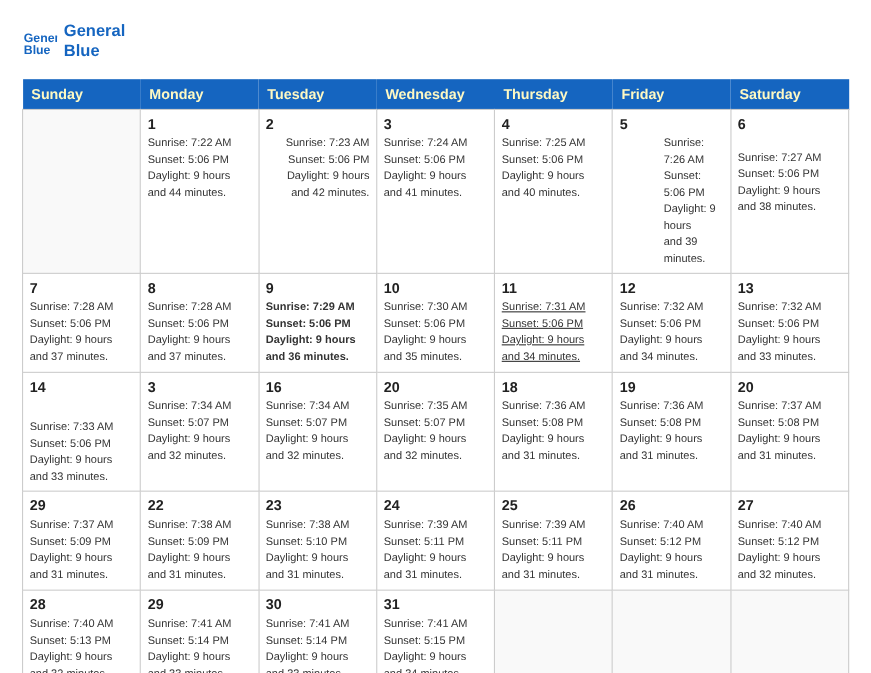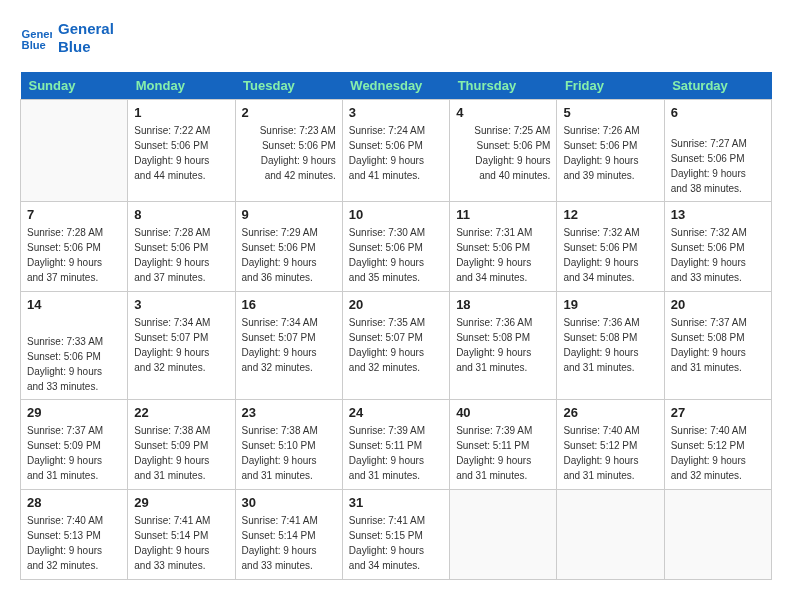--- a/index.html
+++ b/index.html
@@ -37,21 +37,21 @@
       font-size: 16px;
       color: #555;
     }
     table {
       width: 100%;
       border-collapse: collapse;
       table-layout: fixed;
     }
     th {
       background-color: #1565c0;
-      color: #86efac;
+      color: #fef9c3;
       font-size: 13px;
       padding: 6px 8px;
       text-align: left;
       font-weight: bold;
     }
     td {
       border: 1px solid #ccc;
       vertical-align: top;
       padding: 5px 6px;
       font-size: 10.5px;
@@ -128,28 +128,28 @@
         </td>
         <td>
           <div class="day-number">3</div>
           <div class="day-info" style="white-space: pre-line;">Sunrise: 7:24 AM
 Sunset: 5:06 PM
 Daylight: 9 hours
 and 41 minutes.</div>
         </td>
         <td>
           <div class="day-number">4</div>
-          <div class="day-info" style="white-space: pre-line; text-align: right;">Sunrise: 7:25 AM
+          <div class="day-info" style="white-space: pre-line;">Sunrise: 7:25 AM
 Sunset: 5:06 PM
 Daylight: 9 hours
 and 40 minutes.</div>
         </td>
         <td>
           <div class="day-number">5</div>
-          <div class="day-info" style="white-space: pre-line;">Sunrise: 7:26 AM
+          <div class="day-info" style="white-space: pre-line; margin-left: 40px;">Sunrise: 7:26 AM
 Sunset: 5:06 PM
 Daylight: 9 hours
 and 39 minutes.</div>
         </td>
         <td>
           <div class="day-number">6</div>
           <div class="day-info" style="white-space: pre-line; margin-top: 16px;">Sunrise: 7:27 AM
 Sunset: 5:06 PM
 Daylight: 9 hours
 and 38 minutes.</div>
@@ -165,35 +165,35 @@
         </td>
         <td>
           <div class="day-number">8</div>
           <div class="day-info" style="white-space: pre-line;">Sunrise: 7:28 AM
 Sunset: 5:06 PM
 Daylight: 9 hours
 and 37 minutes.</div>
         </td>
         <td>
           <div class="day-number">9</div>
-          <div class="day-info" style="white-space: pre-line;">Sunrise: 7:29 AM
+          <div class="day-info" style="white-space: pre-line; font-weight: bold;">Sunrise: 7:29 AM
 Sunset: 5:06 PM
 Daylight: 9 hours
 and 36 minutes.</div>
         </td>
         <td>
           <div class="day-number">10</div>
           <div class="day-info" style="white-space: pre-line;">Sunrise: 7:30 AM
 Sunset: 5:06 PM
 Daylight: 9 hours
 and 35 minutes.</div>
         </td>
         <td>
           <div class="day-number">11</div>
-          <div class="day-info" style="white-space: pre-line;">Sunrise: 7:31 AM
+          <div class="day-info" style="white-space: pre-line; text-decoration: underline;">Sunrise: 7:31 AM
 Sunset: 5:06 PM
 Daylight: 9 hours
 and 34 minutes.</div>
         </td>
         <td>
           <div class="day-number">12</div>
           <div class="day-info" style="white-space: pre-line;">Sunrise: 7:32 AM
 Sunset: 5:06 PM
 Daylight: 9 hours
 and 34 minutes.</div>
@@ -280,21 +280,21 @@
 and 31 minutes.</div>
         </td>
         <td>
           <div class="day-number">24</div>
           <div class="day-info" style="white-space: pre-line;">Sunrise: 7:39 AM
 Sunset: 5:11 PM
 Daylight: 9 hours
 and 31 minutes.</div>
         </td>
         <td>
-          <div class="day-number">40</div>
+          <div class="day-number">25</div>
           <div class="day-info" style="white-space: pre-line;">Sunrise: 7:39 AM
 Sunset: 5:11 PM
 Daylight: 9 hours
 and 31 minutes.</div>
         </td>
         <td>
           <div class="day-number">26</div>
           <div class="day-info" style="white-space: pre-line;">Sunrise: 7:40 AM
 Sunset: 5:12 PM
 Daylight: 9 hours

